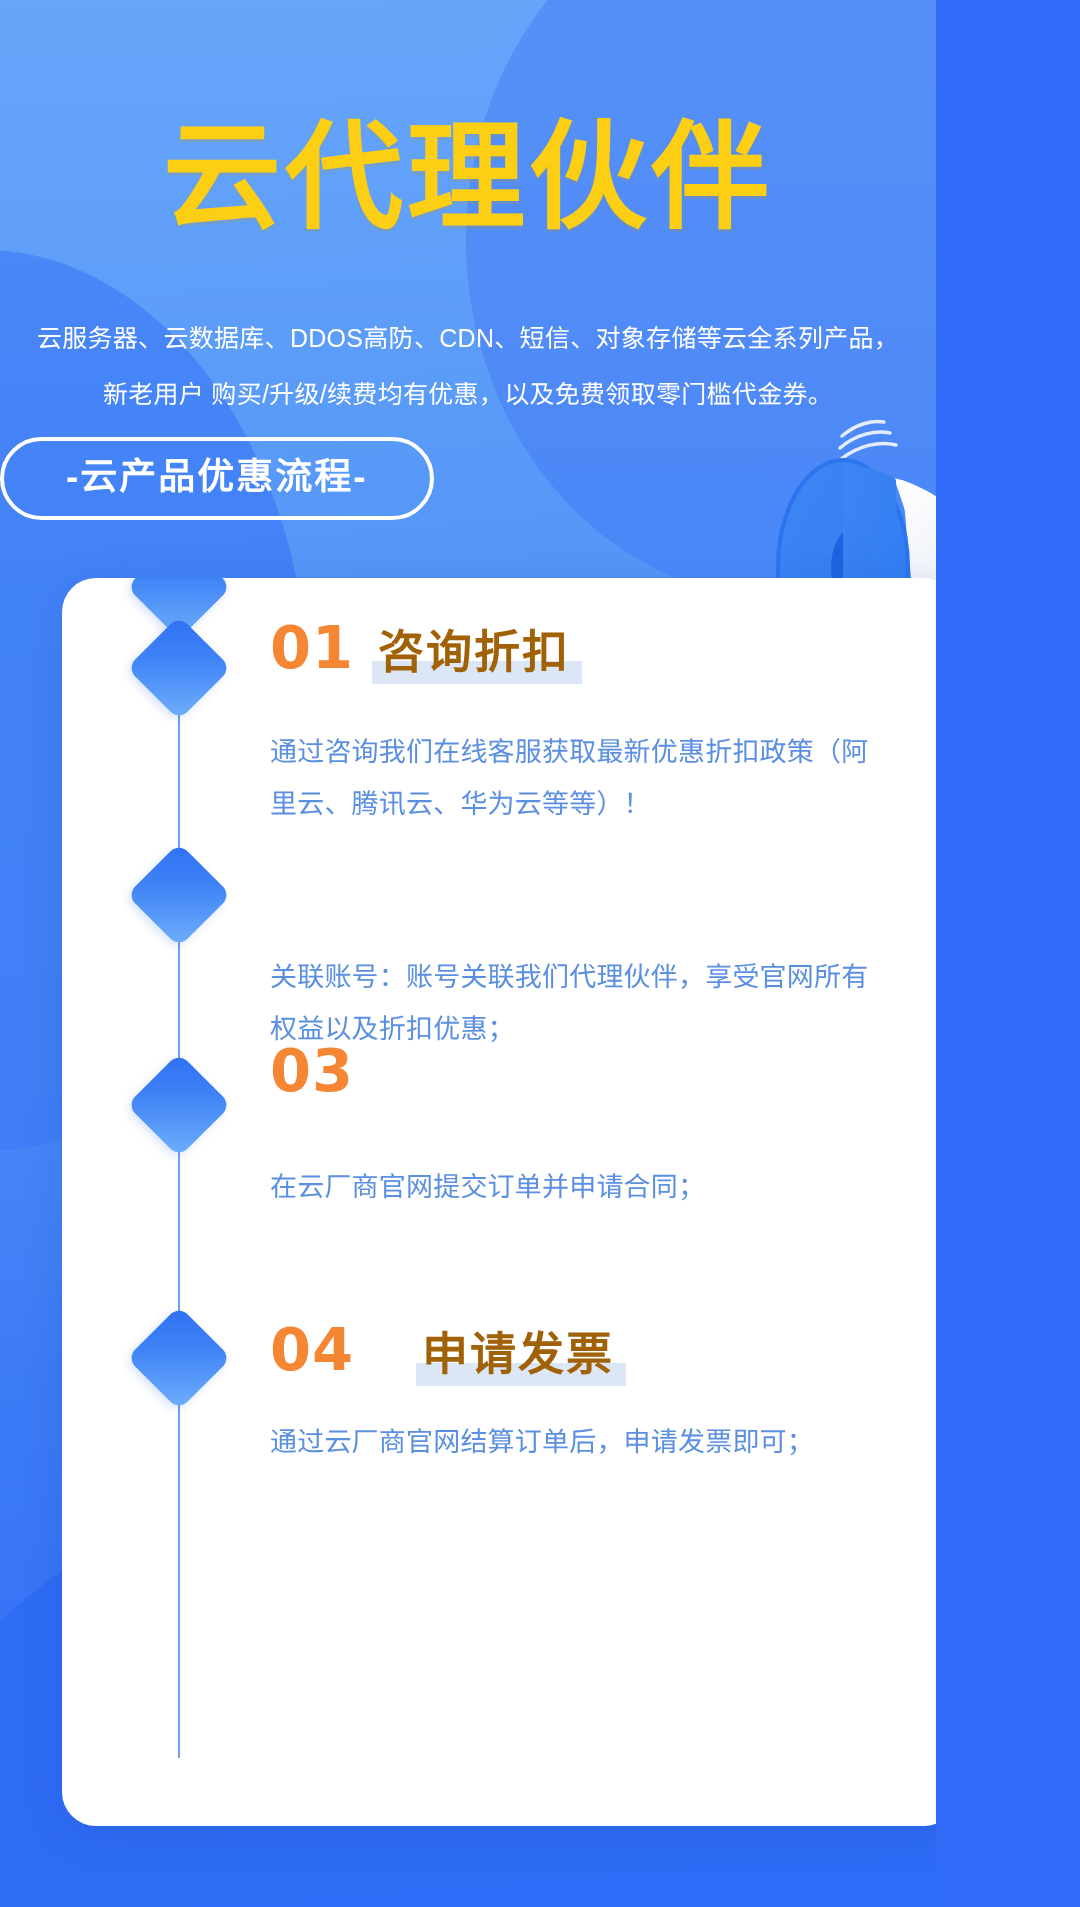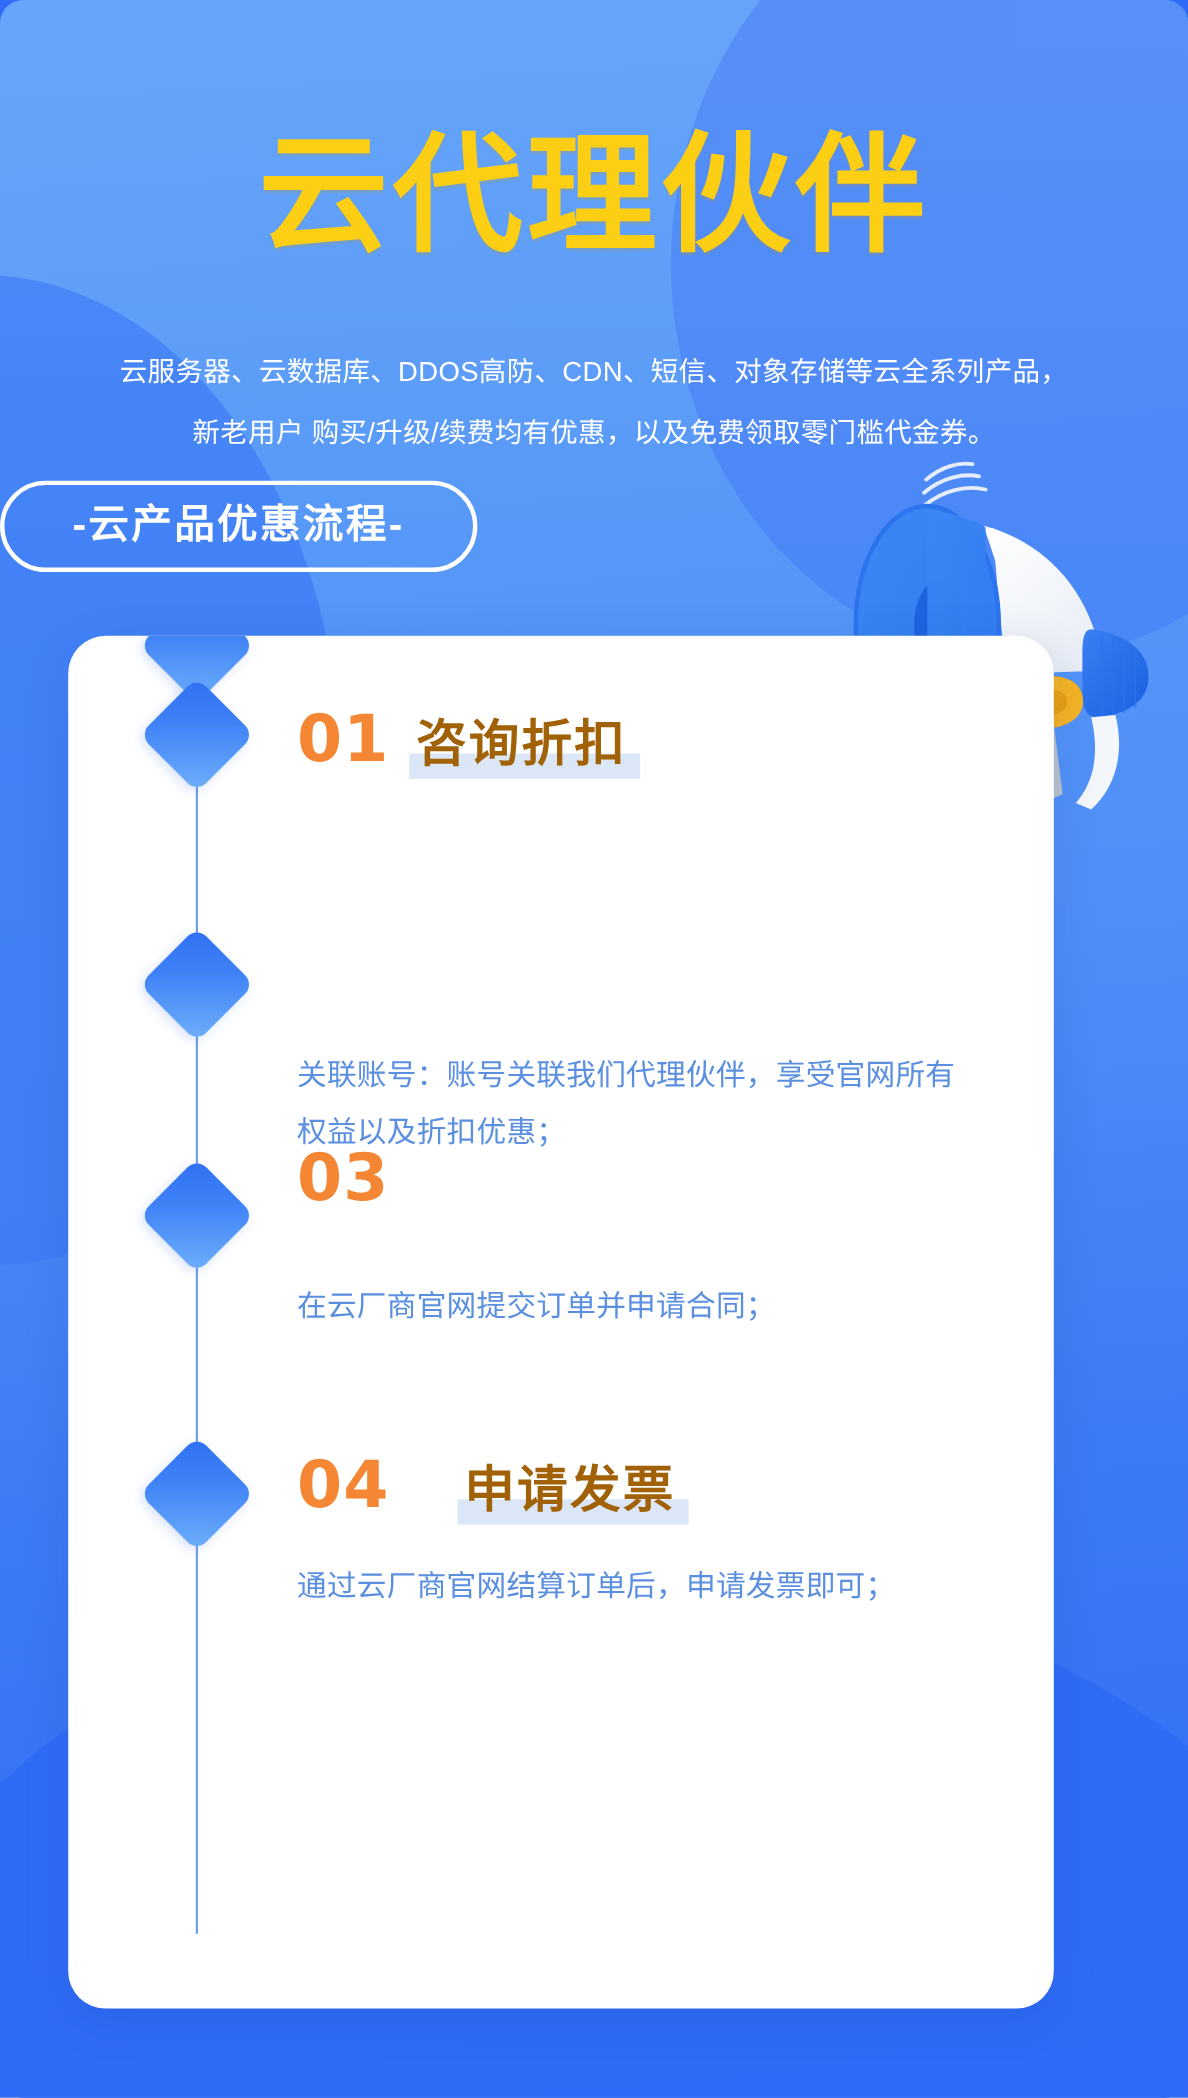--- a/index.html
+++ b/index.html
@@ -5,23 +5,22 @@
 <style>
   html,body{margin:0;padding:0;}
   body{
     width:1080px;height:1907px;
     font-family:"Liberation Sans","DejaVu Sans",sans-serif;
     overflow:hidden;position:relative;
     background:#2f6bf6;
   }
   .poster{
     position:absolute;inset:0;
-    width:1080px;height:1907px;
+    width:936px;height:1907px;
     overflow:hidden;
-    border-radius:21px;
   }
   
   .bg-base{
     position:absolute;inset:0;
     background:linear-gradient(175deg,#5ea0fa 0%,#589af8 22%,#4f8ef7 46%,#3c7bf6 70%,#2f6bf6 100%);
   }
   .bg-blob-tr{
     position:absolute;
     right:-170px;top:-120px;
     width:640px;height:720px;
@@ -267,27 +266,28 @@
 
       <div class="step" style="top:0;">
         
       </div>
 
       <div class="step" style="top:0px;">
         
       </div>
 
       <div class="diamond" style="top:53px;"></div>
-      <div class="step-head" style="top:64px;">
+      <div class="step-head" style="top:40px;">
         <span class="step-num">01</span>
         <span class="step-title">
           <span class="hl"></span>
           <span class="tx">咨询折扣</span>
         </span>
       </div>
+      <div class="step-body" style="top:148px;">通过咨询我们在线客服获取最新优惠折扣政策（阿里云、腾讯云、华为云等等）！</div>
 
       <div class="diamond" style="top:280px;"></div>
       <div class="step-body" style="top:373px;">关联账号：账号关联我们代理伙伴，享受官网所有权益以及折扣优惠；</div>
 
       <div class="diamond" style="top:490px;"></div>
       <div class="step-head" style="top:463px;">
         <span class="step-num">03</span>
       </div>
       <div class="step-body" style="top:583px;">在云厂商官网提交订单并申请合同；</div>
 

